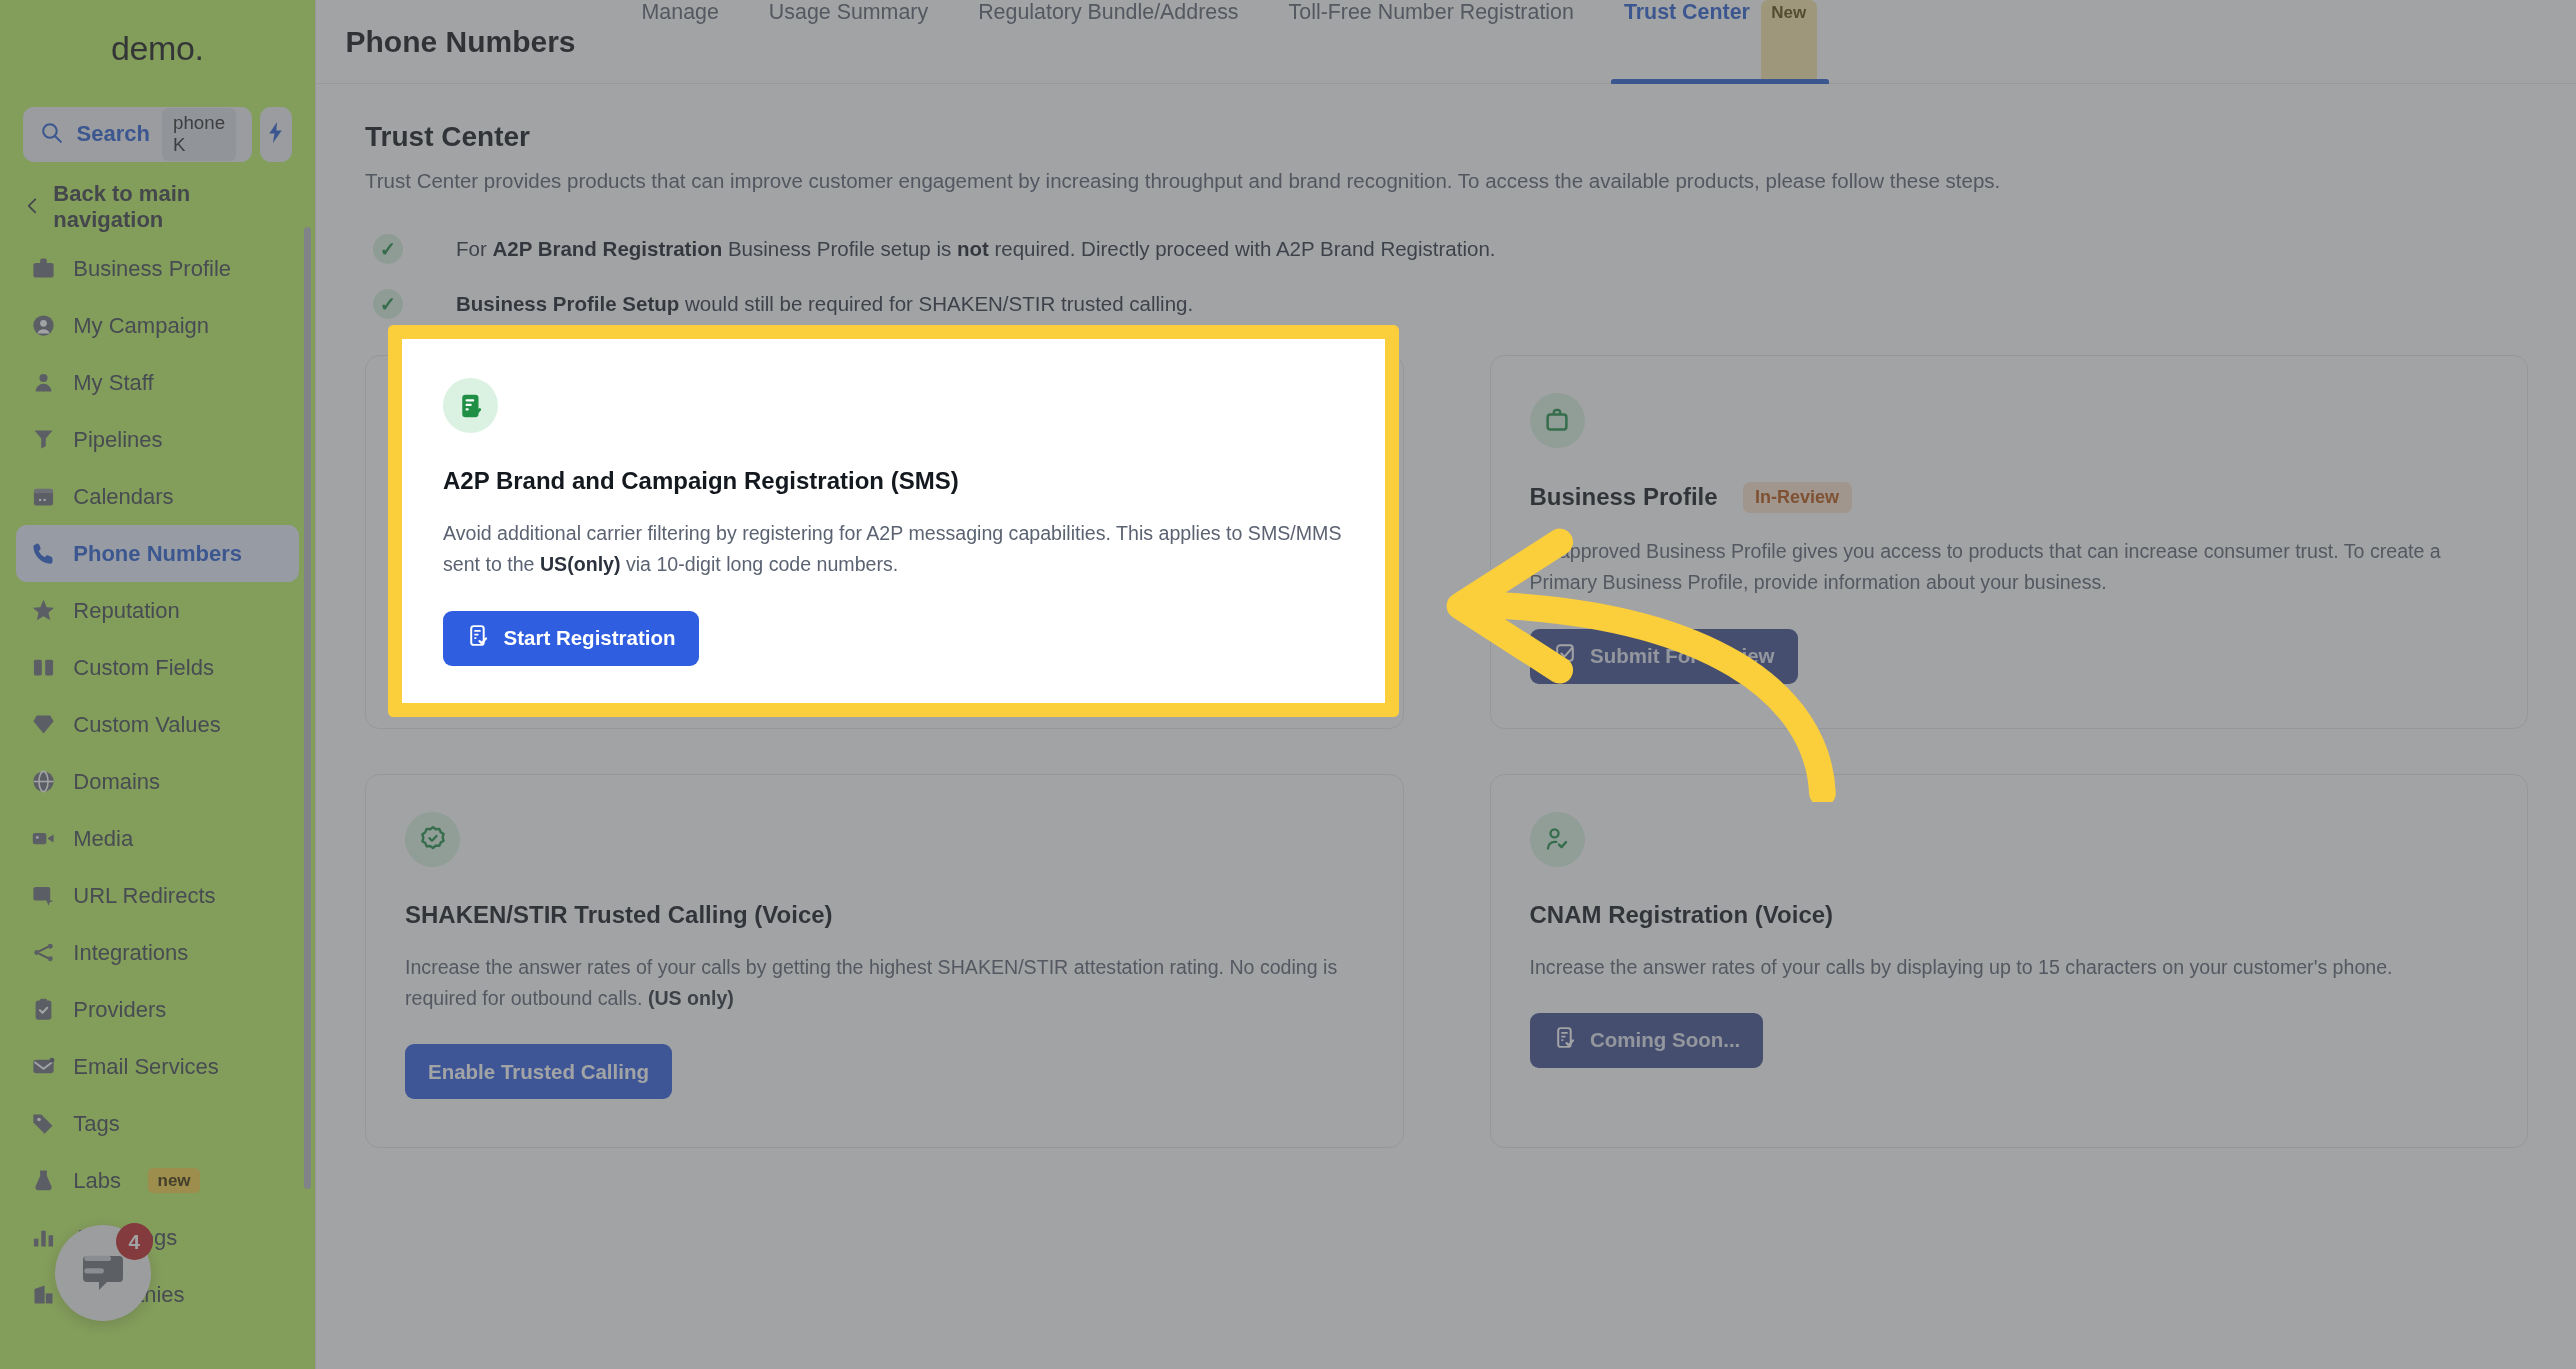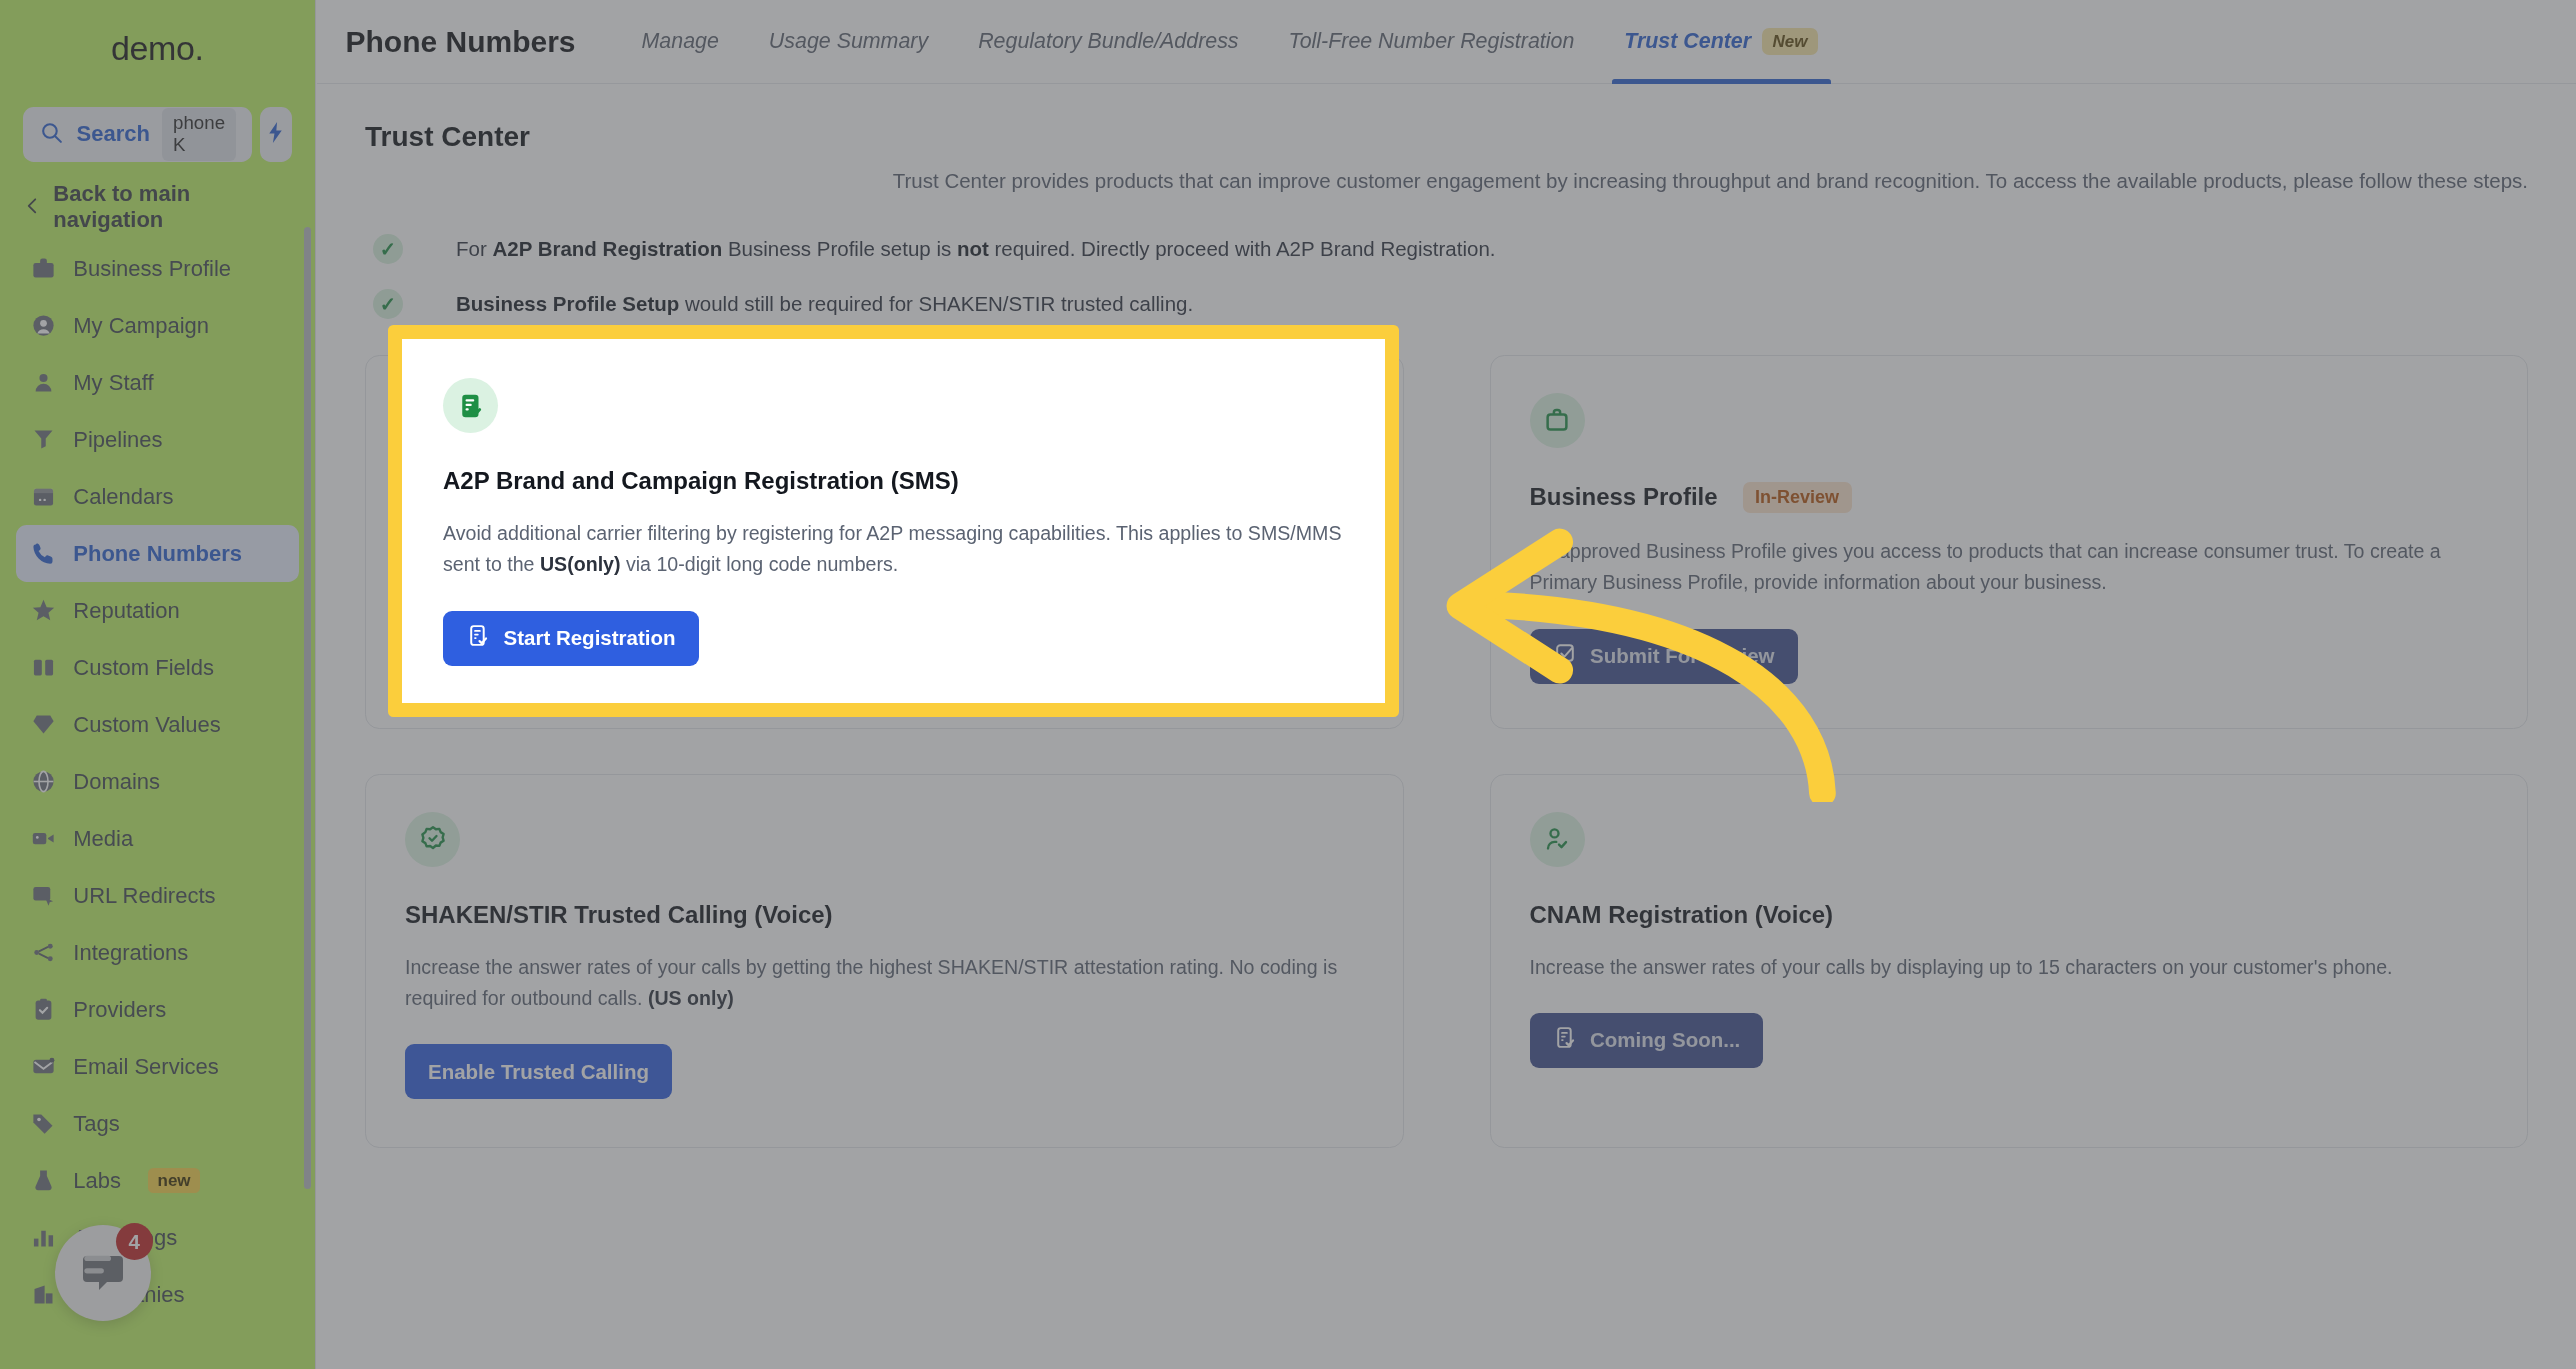--- a/index.html
+++ b/index.html
@@ -81,36 +81,36 @@
 
   
   .main { position: absolute; left: 317px; top: 0; right: 0; bottom: 0; background: #ffffff; }
   .topbar {
     height: 84px; display: flex; align-items: center; gap: 0;
     padding: 0 27px 0 28.5px; background: #fff; border-bottom: 0.9px solid #e6e8ec;
   }
   .page-title { font-size: 30px; font-weight: 700; color: #111418; margin-right: 41px; }
   .tabs { display: flex; align-items: flex-end; height: 84px; gap: 0; }
   .tab {
-    position: relative; height: 84px; display: flex; align-items: center; gap: 10.7px;
-    padding: 0 25px; font-size: 21.4px; color: #5c6370; font-style: italic;
+    position: relative; height: 84px; display: flex; gap: 10.7px;
+    padding: 0 25px; font-size: 21.4px; color: #5c6370;
   }
   .tab.active { color: #2b61d1; font-weight: 600; }
   .tab.active::after {
     content:""; position: absolute; left: 12.5px; right: 12.5px; bottom: 0;
     height: 4.5px; background: #2b61d1; border-radius: 2.7px 2.7px 0 0;
   }
   .tab-badge {
     background: #f6e6a8; color: #5e4a10; font-size: 17px; font-weight: 700;
     padding: 3.6px 10.7px; border-radius: 7.1px;
   }
 
   .content { padding: 37px 48px 0 48px; }
   .section-title { font-size: 28px; font-weight: 700; color: #121519; }
-  .section-sub { margin-top: 16px; font-size: 20.5px; color: #596070; text-align: right; }
+  .section-sub { margin-top: 16px; font-size: 20.5px; color: #596070; }
 
   .checks { margin-top: 28.5px; }
   .check-row { display: flex; align-items: center; gap: 0; height: 55px; }
   .check-circle {
     width: 30px; height: 30px; border-radius: 50%; background: #d7f0dd;
     display: flex; align-items: center; justify-content: center;
     color: #1f8f45; font-size: 19.6px; font-weight: 700; margin-left: 8px;
   }
   .check-text { margin-left: 53px; font-size: 20.5px; color: #2d3340; }
   .check-text b { font-weight: 700; color: #1b2029; }

